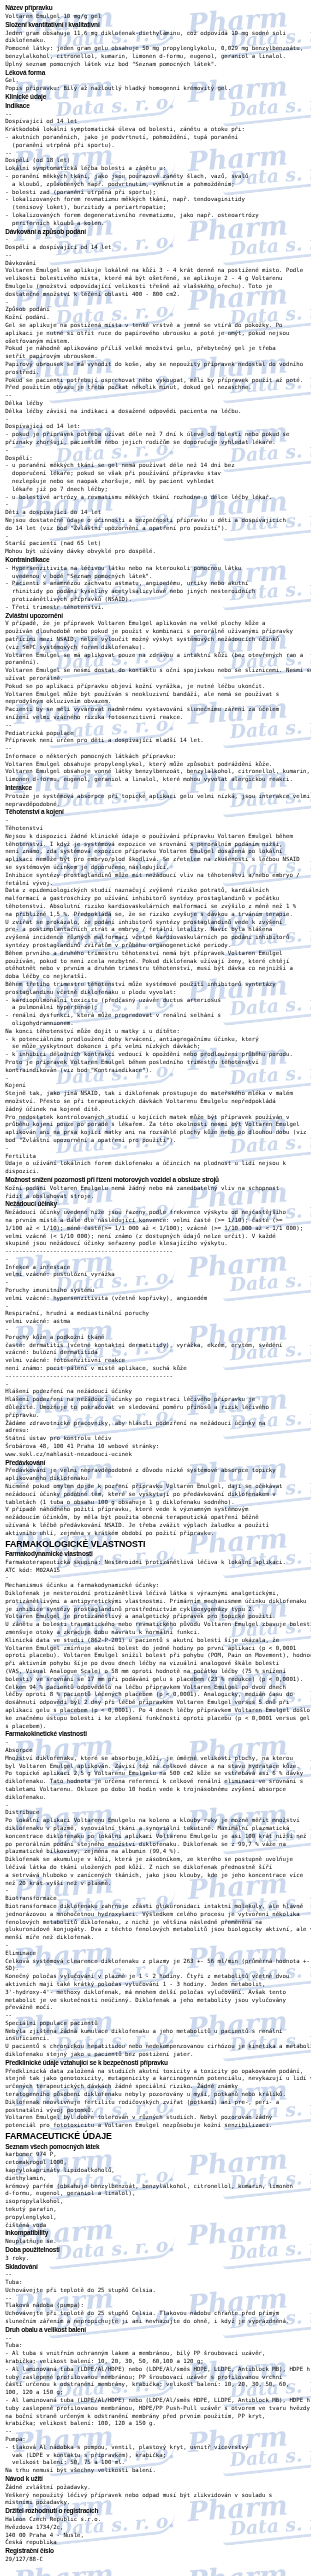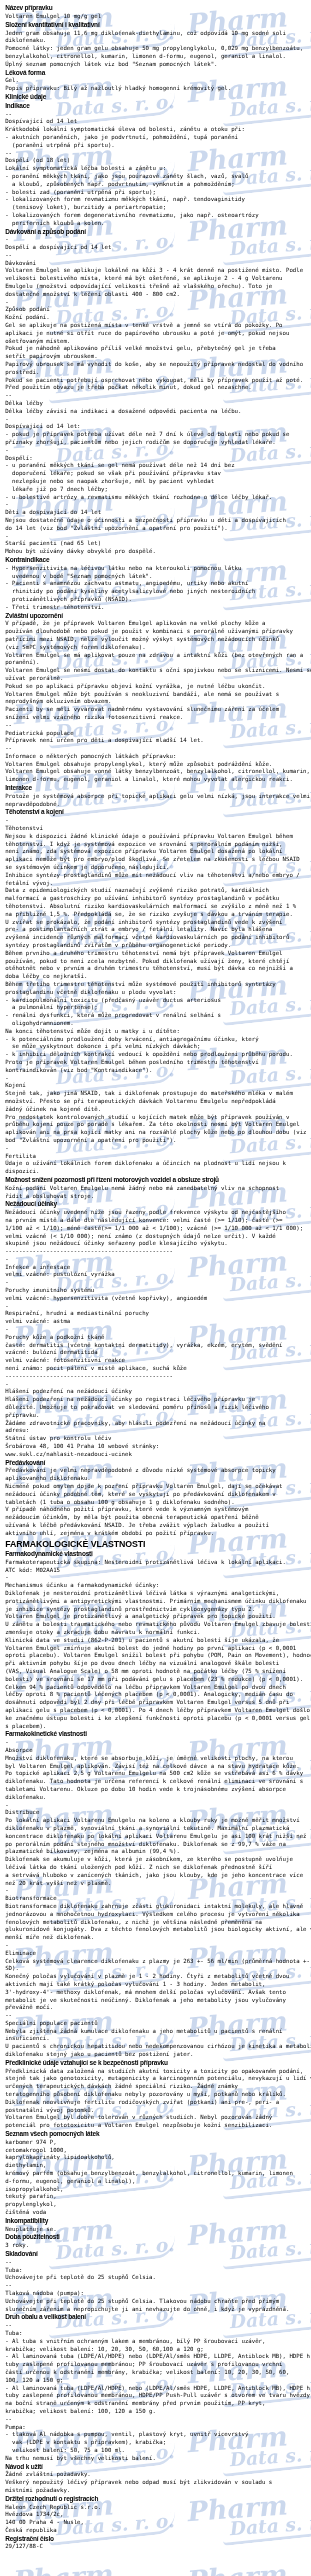--- a/index.html
+++ b/index.html
@@ -705,20 +705,21 @@
 diklofenaku stejný jako u pacientů bez postižení jater.</div>
       <div class="h2">Předklinické údaje vztahující se k bezpečnosti přípravku</div>
       <div class="p">Předklinická data založená na studiích akutní toxicity a toxicity po opakovaném podání,
 stejně tak jako genotoxicity, mutagenicity a karcinogenním potenciálu, nevykazují u lidí v
 určených terapeutických dávkách žádné speciální riziko. Žádné známky
 teratogenního působení diklofenaku nebyly pozorovány u myší, potkanů nebo králíků.
 Diklofenak neovlivňuje fertilitu rodičovských zvířat (potkani) ani pre-, peri- a
 postnatální vývoj potomků.
 Voltaren Emulgel byl dobře tolerován v různých studiích. Nebyl pozorován žádný
 potenciál pro fototoxicitu a Voltaren Emulgel nezpůsobuje kožní senzibilizaci.</div>
+      <div class="h1">FARMACEUTICKÉ ÚDAJE</div>
       <div class="h2">Seznam všech pomocných látek</div>
       <div class="p">karbomer 974 P,
 cetomakrogol 1000,
 kaprylokaprináty lipidoalkoholů,
 diethylamin,
 krémový parfém (obsahuje benzylbenzoát, benzylalkohol, citronellol, kumarin, limonen
 d-formu, eugenol, geraniol a linalol),
 isopropylalkohol,
 tekutý parafin,
 propylenglykol,

